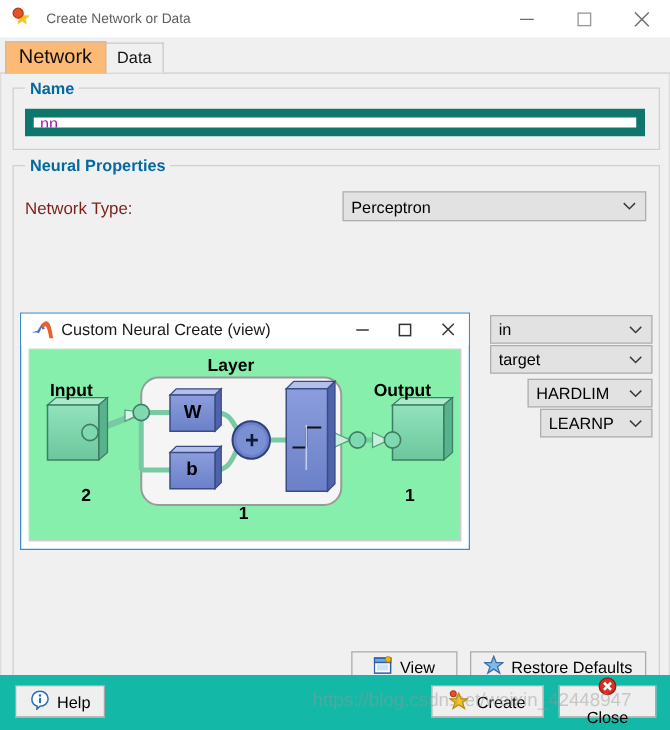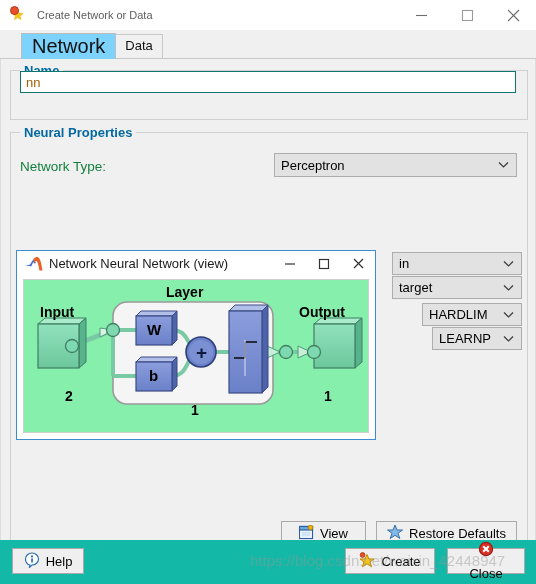--- a/index.html
+++ b/index.html
@@ -68,28 +68,27 @@
     background: #f0f0f0;
     border: 1px solid #c8c8c8;
     border-bottom: none;
     padding: 3px 9px 4px 9px;
     font-size: 13px;
     color: #111;
     margin-right: -1px;
     line-height: 16px;
   }
   .tab.active {
-    background: #7dd3fc;
+    background: #fdba74;
     border-color: #bdbdbd;
-    font-size: 20px;
+    font-size: 16px;
     padding: 4px 10px 5px 10px;
     position: relative;
     z-index: 3;
     margin-bottom: -1px;
-    margin-left: 17px;
   }
 
   
   .content {
     position: absolute;
     left: 0; top: 59px; right: 0; bottom: 44px;
     background: #f0f0f0;
   }
 
   .groupbox {
@@ -105,37 +104,37 @@
     color: #0369a1;
     font-weight: bold;
     font-size: 13px;
     white-space: nowrap;
   }
 
   
   #name-group { left: 10px; top: 11px; width: 516px; height: 48px; }
   .name-input {
     position: absolute;
-    left: 9px; top: 0;
+    left: 9px; top: 16px;
     width: 496px; height: 22px;
-    border: 1px solid #0f766e;
+    border: 7px solid #0f766e;
     background: #fff;
     font-family: "Liberation Sans", sans-serif;
     font-size: 13px;
-    color: #a16207;
+    color: #a21caf;
     padding: 0 5px;
     box-sizing: border-box;
     outline: none;
   }
 
   
   #props-group { left: 10px; top: 73px; width: 516px; height: 425px; }
   .label-nettype {
     position: absolute; left: 9px; top: 26px;
-    font-size: 13.5px; color: #15803d;
+    font-size: 13.5px; color: #7f1d1d;
   }
   .combo {
     border: 1px solid #adadad;
     background: #e2e2e2;
     box-sizing: border-box;
     display: flex;
     align-items: center;
     padding-left: 6px;
     font-size: 13px;
     color: #000;
@@ -347,21 +346,21 @@
     </div>
 
     <div id="view-window">
       <div class="vw-titlebar">
         <span class="matlab-icon">
           <svg width="19" height="16" viewBox="0 0 19 16">
             <path d="M1,10 L6,8.5 L9.5,3 L12,7 L10,7.6 L9.3,6 L7.2,10.5 L5.5,10 Z" fill="#4a6fd0"></path>
             <path d="M9.5,3 C11.5,1 13,0.5 14.5,1.5 C16.5,3 17.5,8 18.5,14.5 L15.5,14.5 C14.5,9 13.5,5.5 12.6,5 C11.9,4.7 11,5.6 10,7 Z" fill="#e8622a"></path>
           </svg>
         </span>
-        <span class="vw-title">Network Neural Network (view)</span>
+        <span class="vw-title">Custom Neural Create (view)</span>
         <span class="vw-controls">
           <span class="vwc">
             <svg width="12" height="12" viewBox="0 0 12 12">
                 <line x1="1" y1="6" x2="11" y2="6" stroke="#333" stroke-width="1.2"></line>
               </svg>
           </span>
           <span class="vwc">
             <svg width="12" height="12" viewBox="0 0 12 12">
                 <rect x="1.5" y="1.5" width="9" height="9" fill="none" stroke="#333" stroke-width="1.2"></rect>
               </svg>

